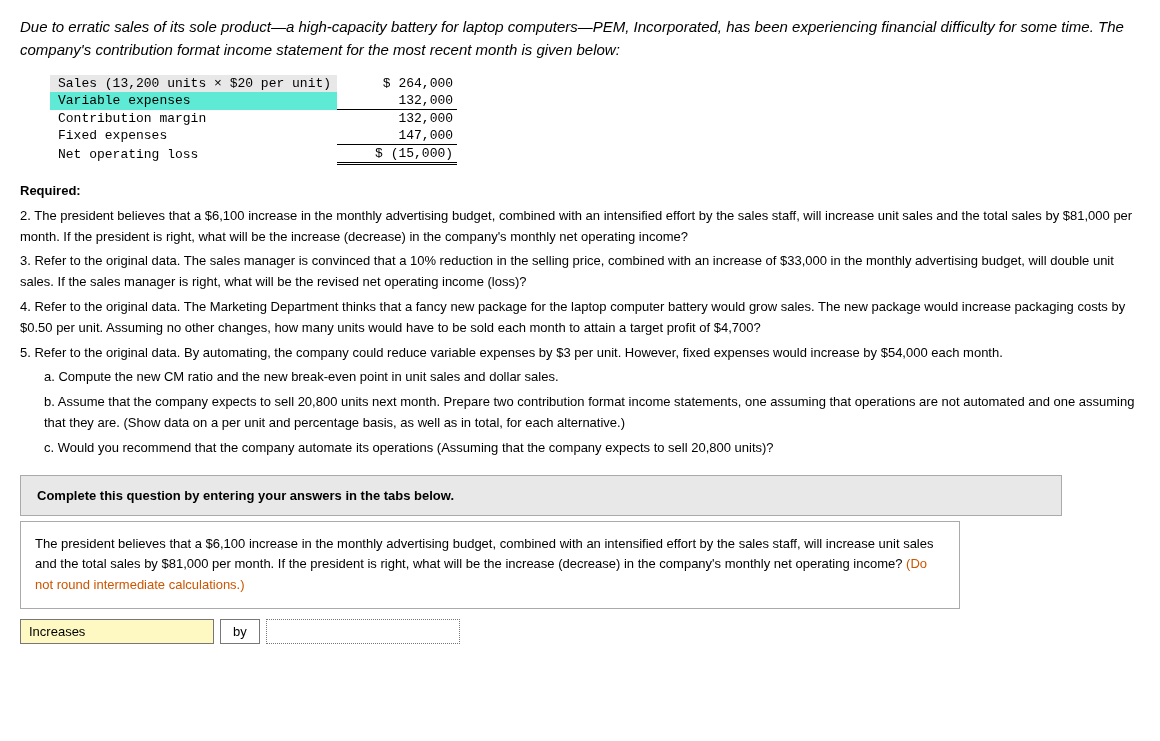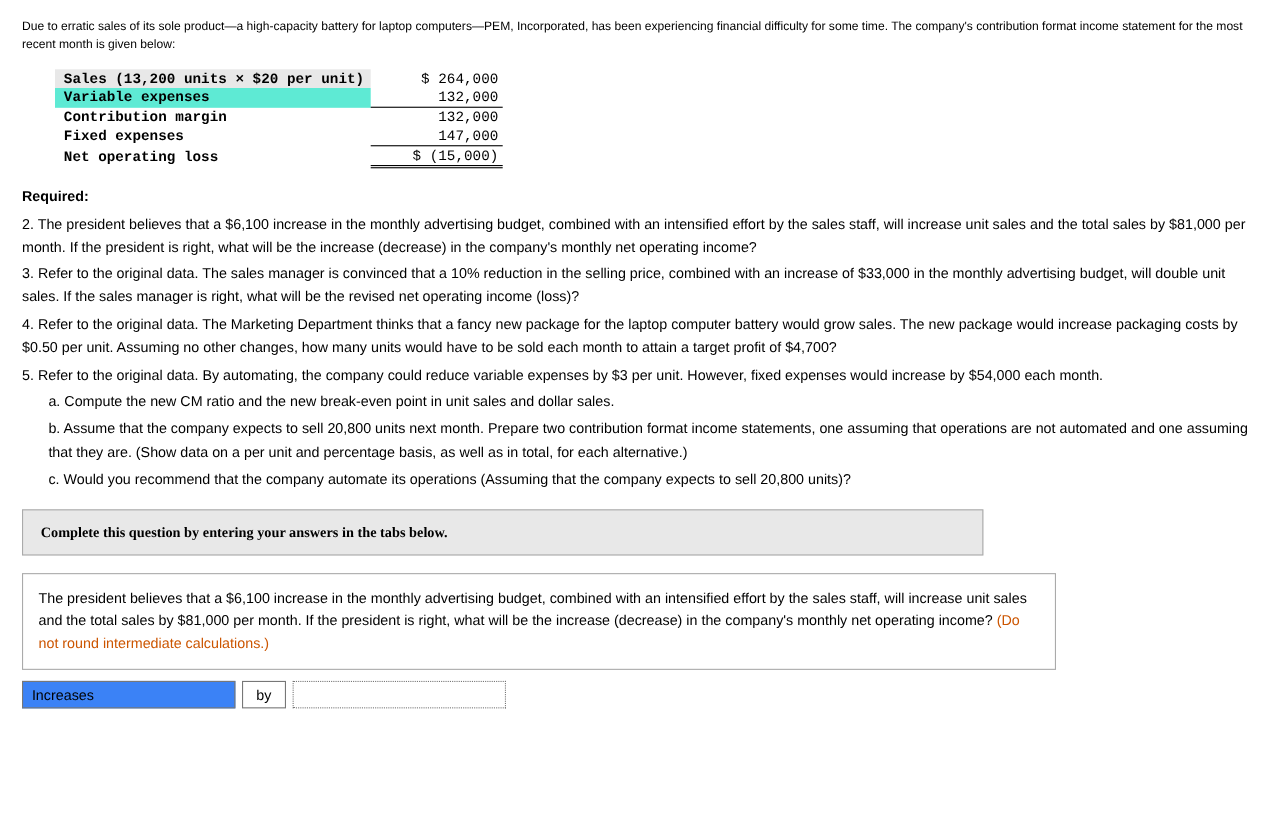--- a/index.html
+++ b/index.html
@@ -12,23 +12,24 @@
       font-family: Arial, sans-serif;
       font-size: 13px;
       background: #fff;
       color: #000;
       padding: 16px 20px;
       width: 1160px;
       min-height: 741px;
     }
 
     .intro-text {
-      font-size: 11px;
+      font-size: 15px;
       line-height: 1.5;
       margin-bottom: 14px;
+      font-style: italic;
     }
 
     .income-table {
       margin-left: 30px;
       margin-bottom: 16px;
       font-family: 'Courier New', Courier, monospace;
       font-size: 13px;
     }
 
     .income-table table {
@@ -37,21 +38,20 @@
 
     .income-table td {
       padding: 1px 6px;
       white-space: nowrap;
     }
 
     .income-table .label-col {
       min-width: 280px;
       background: #e8e8e8;
       padding-left: 8px;
-      font-weight: bold;
     }
 
     .income-table .value-col {
       text-align: right;
       min-width: 120px;
       padding-right: 4px;
     }
 
     .required-section {
       font-size: 13px;
@@ -70,23 +70,22 @@
     .required-section .indented {
       padding-left: 24px;
     }
 
     .complete-box {
       border: 1px solid #aaa;
       background: #e8e8e8;
       padding: 12px 16px;
       font-size: 13px;
       font-weight: bold;
-      margin-bottom: 16px;
-      width: 874px;
-      font-family: Liberation Serif, serif;
+      margin-bottom: 5px;
+      width: 1042px;
     }
 
     .tabs-container {
       width: 870px;
       margin-bottom: 0;
     }
 
     .tabs-row {
       display: flex;
       border: 1px solid #aaa;
@@ -131,21 +130,21 @@
       align-items: center;
       gap: 6px;
       margin-top: 10px;
     }
 
     .answer-input-text {
       border: 1px solid #777;
       padding: 4px 8px;
       font-size: 13px;
       min-width: 155px;
-      background: #3b82f6;
+      background: #fef9c3;
     }
 
     .answer-label-by {
       font-size: 13px;
       border: 1px solid #777;
       padding: 4px 12px;
       background: #fff;
       min-width: 30px;
     }
 

